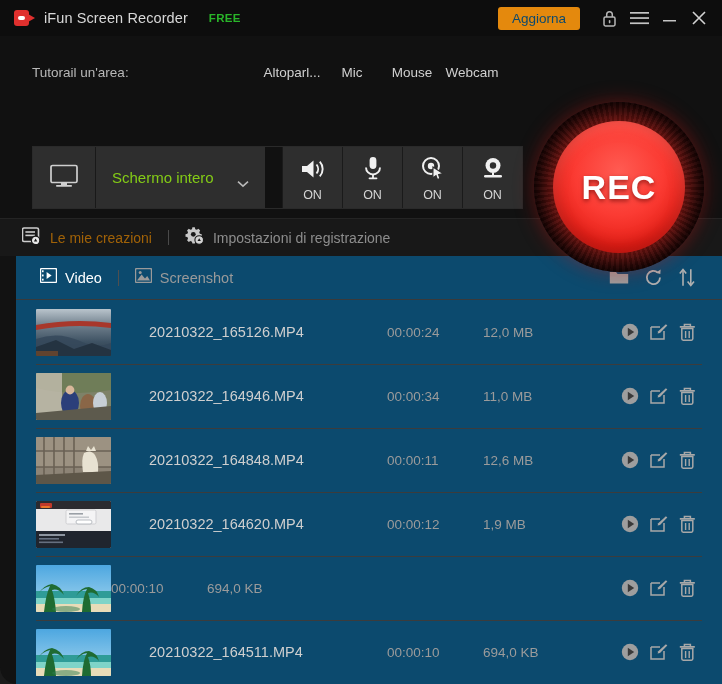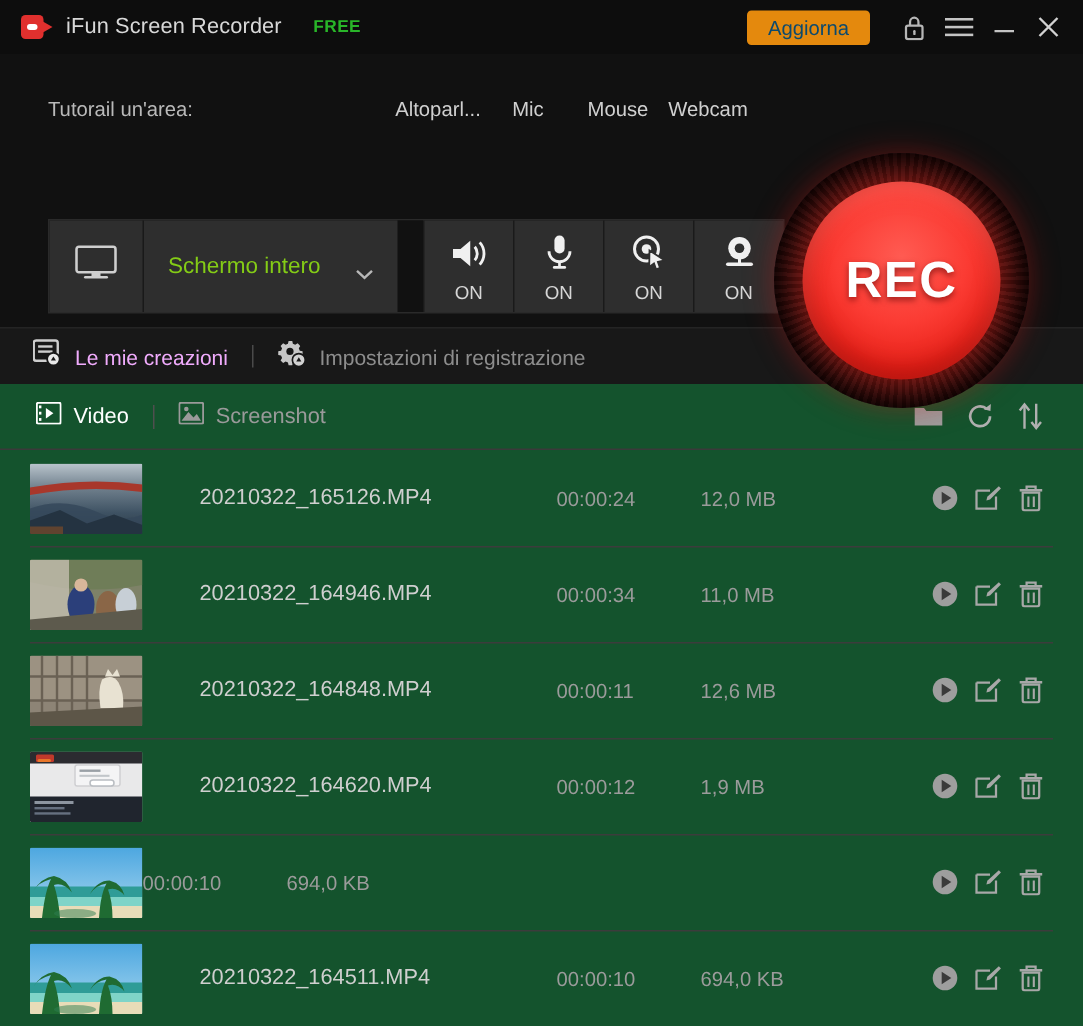--- a/index.html
+++ b/index.html
@@ -120,21 +120,21 @@
     cursor: pointer;
   }
   .dev-btn:first-of-type { border-left: none; }
   .dev-btn .ic { height: 26px; display: flex; align-items: flex-end; }
   .dev-btn .state {
     color: #d6d6d6; font-size: 12.5px; margin-top: 8px;
   }
 
   
   .rec-wrap {
-    position: absolute; right: 36px; top: 66px;
+    position: absolute; right: 18px; top: 66px;
     width: 170px; height: 170px;
   }
   .rec-ring {
     position: absolute; inset: 0;
     border-radius: 50%;
     background:
       repeating-conic-gradient(from 0deg,
         #2e1414 0deg 2deg, #140808 2deg 4deg);
     box-shadow: 0 0 18px 4px rgba(190,25,25,.25);
   }
@@ -164,33 +164,34 @@
     flex: 0 0 38px; height: 38px;
     background: #181818;
     display: flex; align-items: center;
     padding-left: 22px;
     border-top: 1px solid #242424;
   }
   .subbar-item {
     display: flex; align-items: center; cursor: pointer;
   }
   .subbar-item .lbl { font-size: 14px; margin-left: 9px; }
-  .subbar-item.active .lbl { color: #f0abfc; }
+  .subbar-item.active .lbl { color: #a16207; }
   .subbar-item.muted .lbl { color: #8d8d8d; }
   .subbar-div {
     width: 1px; height: 15px; background: #4a4a4a;
     margin: 0 16px;
   }
 
   
   .list-panel {
     flex: 1 1 auto;
-    background: #14532d;
+    background: #0c4a6e;
     display: flex; flex-direction: column;
     min-height: 0;
+    margin-left: 16px;
   }
   .tabs {
     flex: 0 0 44px; height: 44px;
     display: flex; align-items: center;
     padding: 0 20px 0 24px;
     border-bottom: 1px solid #3a3a3a;
   }
   .tab {
     display: flex; align-items: center; cursor: pointer;
   }

